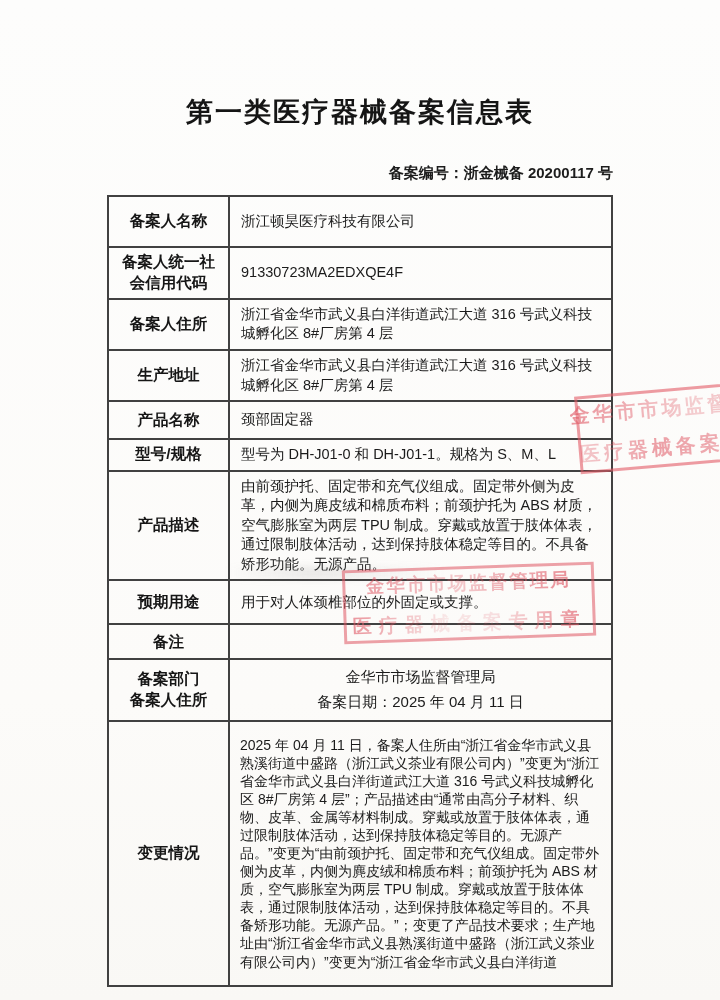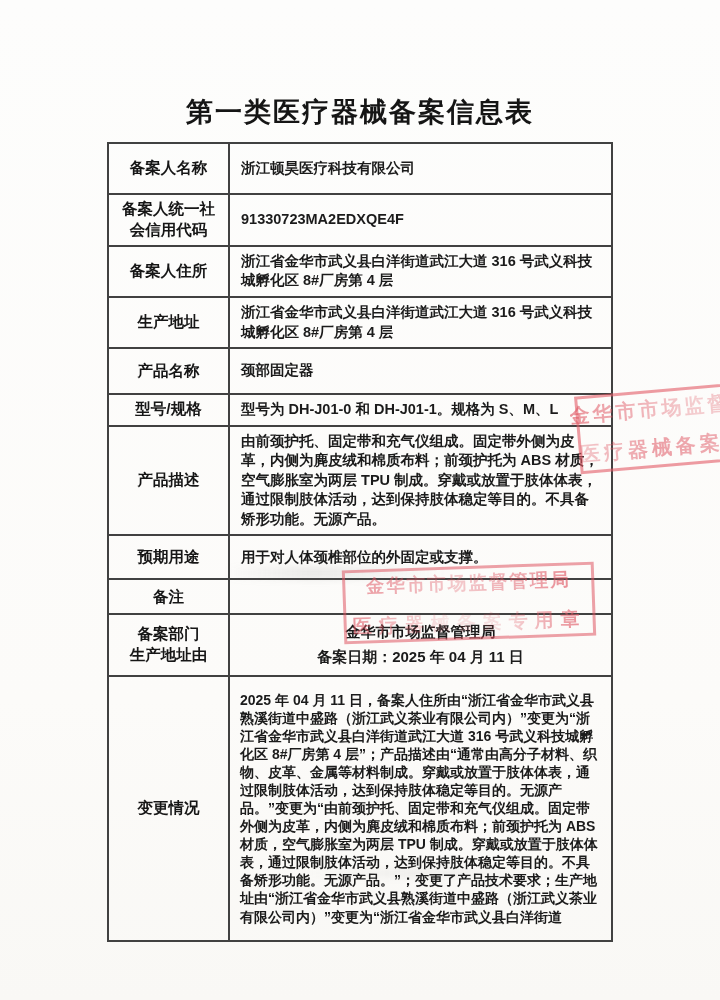--- a/index.html
+++ b/index.html
@@ -46,35 +46,35 @@
     width:109px;
     text-align:center;
     font-weight:bold;
     font-size:15.5px;
     line-height:1.35;
     white-space:pre-line;
     padding:4px 5px;
     color:#161616;
   }
   td.val {
-    font-weight:bold;
+    font-weight:normal;
     font-size:14.5px;
     line-height:1.35;
     padding:5px 11px;
     color:#1b1b1b;
     margin-top:32px;
   }
   td.val.center { text-align:center; white-space:pre-line; line-height:1.65; font-size:15px; }
   td.val.dense  { font-size:14px; line-height:1.29; padding:14px 10px; vertical-align:top; }
 
   tr.r1  { height:51px; }
   tr.r2  { height:43px; }
   tr.r3  { height:43px;border-radius:20px; }
   tr.r4  { height:45px;border-radius:20px; }
-  tr.r5  { height:46px; }
+  tr.r5  { height:38px; }
   tr.r6  { height:29px; }
   tr.r7  { height:80px; }
   tr.r8  { height:44px;padding-left:44px; }
   tr.r9  { height:35px; }
   tr.r10 { height:61px; }
   tr.r11 { height:212px; }
 
   
   .stamp {
     position:absolute;
@@ -133,20 +133,21 @@
 </style>
 </head>
 <body>
 
 <div class="page">
 
   <div class="sheet">
 
     <h1 class="doc-title">第一类医疗器械备案信息表</h1>
 
+    <div class="reg-no">备案编号：浙金械备 20200117 号</div>
 
     <table class="form">
       <tbody>
         <tr class="r1">
           <td class="lbl">备案人名称</td>
           <td class="val">浙江顿昊医疗科技有限公司</td>
         </tr>
         <tr class="r2">
           <td class="lbl">备案人统一社
 会信用代码</td>
@@ -175,21 +176,21 @@
         <tr class="r8">
           <td class="lbl">预期用途</td>
           <td class="val">用于对人体颈椎部位的外固定或支撑。</td>
         </tr>
         <tr class="r9">
           <td class="lbl">备注</td>
           <td class="val"></td>
         </tr>
         <tr class="r10">
           <td class="lbl">备案部门
-生产地址由</td>
+备案人住所</td>
           <td class="val center">金华市市场监督管理局
 备案日期：2025 年 04 月 11 日</td>
         </tr>
         <tr class="r11">
           <td class="lbl">变更情况</td>
           <td class="val dense">2025 年 04 月 11 日，备案人住所由“浙江省金华市武义县熟溪街道中盛路（浙江武义茶业有限公司内）”变更为“浙江省金华市武义县白洋街道武江大道 316 号武义科技城孵化区 8#厂房第 4 层”；产品描述由“通常由高分子材料、织物、皮革、金属等材料制成。穿戴或放置于肢体体表，通过限制肢体活动，达到保持肢体稳定等目的。无源产品。”变更为“由前颈护托、固定带和充气仪组成。固定带外侧为皮革，内侧为麂皮绒和棉质布料；前颈护托为 ABS 材质，空气膨胀室为两层 TPU 制成。穿戴或放置于肢体体表，通过限制肢体活动，达到保持肢体稳定等目的。不具备矫形功能。无源产品。”；变更了产品技术要求；生产地址由“浙江省金华市武义县熟溪街道中盛路（浙江武义茶业有限公司内）”变更为“浙江省金华市武义县白洋街道</td>
         </tr>
       </tbody>
     </table>
   </div>

